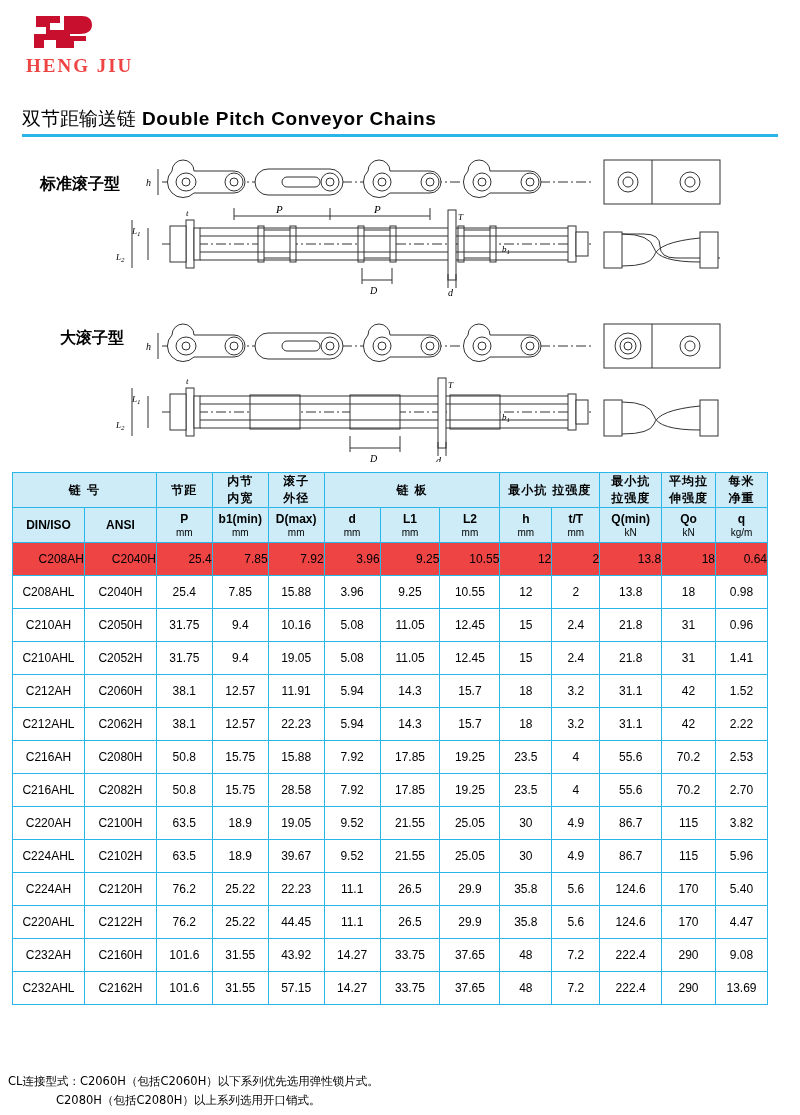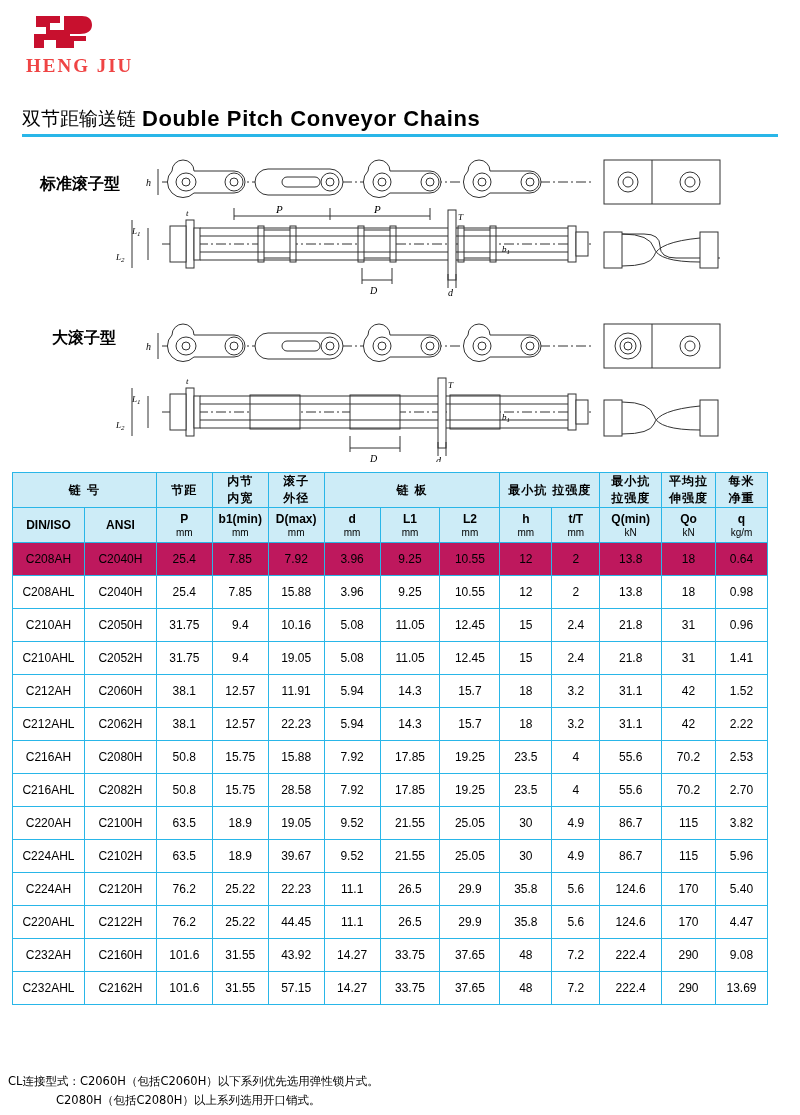--- a/index.html
+++ b/index.html
@@ -22,33 +22,33 @@
   
   .title-bar{
     position:absolute;left:22px;top:106px;width:756px;
   }
   .title-bar .t-cn{
     font-size:19px;font-weight:normal;font-family:"DejaVu Sans",sans-serif;
     vertical-align:middle;
     margin-top:12px;
   }
   .title-bar .t-en{
-    font-size:22px;font-weight:bold;letter-spacing:.6px;
+    font-size:19px;font-weight:bold;letter-spacing:.6px;
     vertical-align:middle;margin-left:6px;
   }
   .title-rule{
     position:absolute;left:22px;top:134px;width:756px;height:3px;background:#29b6e8;
   }
   
   .draw-area{position:absolute;left:22px;top:146px;width:756px;height:316px;}
   .draw-label{
     position:absolute;font-size:16px;font-weight:bold;font-family:"DejaVu Sans",sans-serif;text-align:center;
   }
   .lbl-a{left:18px;top:28px;}
-  .lbl-b{left:30px;top:182px;font-family:Liberation Mono, monospace;}
+  .lbl-b{left:38px;top:182px;font-family:Liberation Mono, monospace;}
   
   .tbl{
     position:absolute;left:12px;top:472px;border-collapse:collapse;
     width:756px;
     font-size:11px;
     border-radius:10px;
   }
   .tbl th,.tbl td{
     border:1px solid #29b6e8;
     text-align:center;
@@ -59,21 +59,21 @@
     background:#cdecf7;
     font-weight:bold;
     color:#000;
     height:25px;
   }
   .tbl th.hdr-tall{height:34px;}
   .tbl th .cn{font-family:"DejaVu Sans",sans-serif;font-size:12px;letter-spacing:1px;}
   .tbl th .sym{font-size:12px;font-weight:bold;}
   .tbl th .unit{font-size:10px;font-weight:normal;}
   .tbl td{height:32px;font-size:12px;}
-  .tbl tr.hl td{background:#be185d;}
+  .tbl tr.hl td{background:#ef4444;text-align:right;}
   .tbl td.c1,.tbl td.c2{font-size:12px;}
   
   .foot{
     position:absolute;left:8px;top:1072px;width:780px;
     font-size:11.5px;font-family:"DejaVu Sans",sans-serif;line-height:19px;
   }
   .foot .l2{margin-left:48px;}
   svg{display:block;}
 </style>
 </head>

